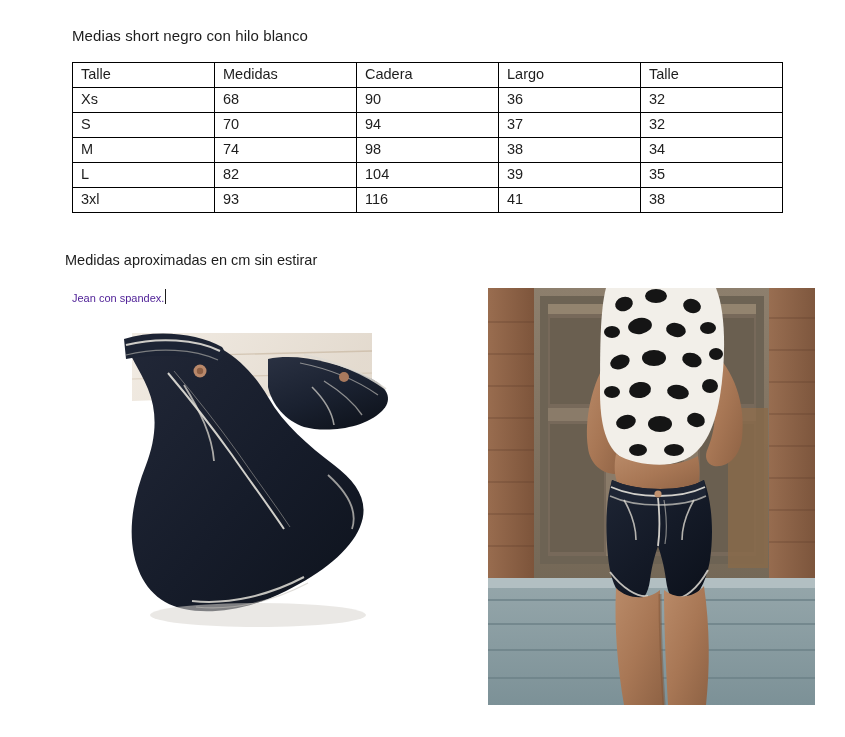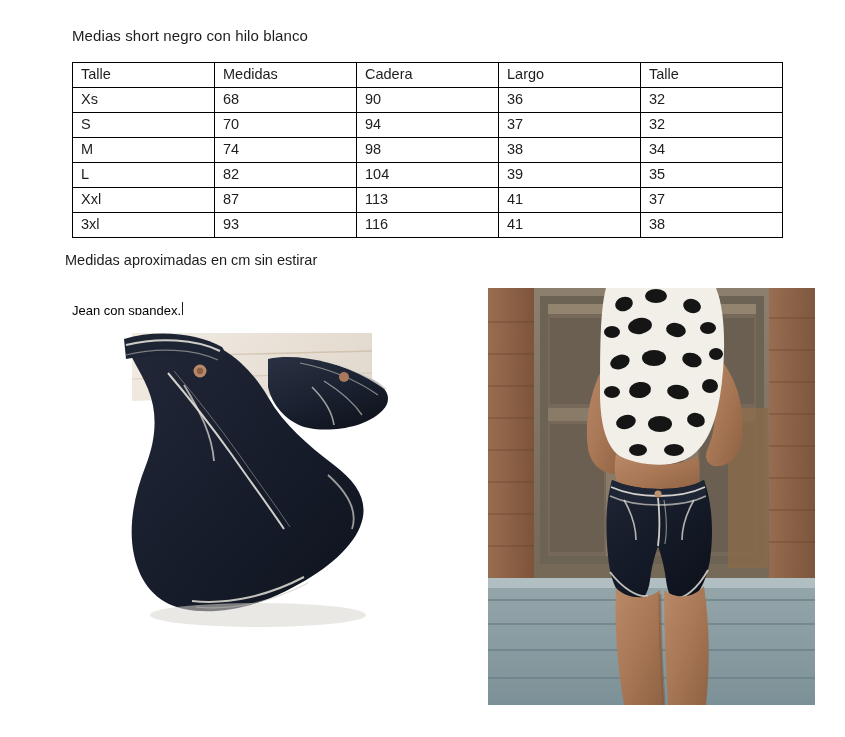--- a/index.html
+++ b/index.html
@@ -80,24 +80,23 @@
     left: 65px;
     top: 250px;
     font-size: 14.5px;
     line-height: 20px;
     color: #1d1d1d;
   }
   .note-jean {
     position: absolute;
     left: 72px;
     top: 288px;
-    font-size: 13px;
+    font-size: 11px;
     line-height: 20px;
-    color: #000000;
-    margin-top: 13px;
+    color: #4c1d95;
   }
   .caret {
     display: inline-block;
     width: 1px;
     height: 15px;
     background: #1d1d1d;
     vertical-align: -2px;
     margin-left: 1px;
   }
 
@@ -167,27 +166,20 @@
         <td>98</td>
         <td>38</td>
         <td>34</td>
       </tr>
       <tr>
         <td>L</td>
         <td>82</td>
         <td>104</td>
         <td>39</td>
         <td>35</td>
-      </tr>
-      <tr>
-        <td><span class="spell">Xxl</span></td>
-        <td>87</td>
-        <td>113</td>
-        <td>41</td>
-        <td>37</td>
       </tr>
       <tr>
         <td>3xl</td>
         <td>93</td>
         <td>116</td>
         <td>41</td>
         <td>38</td>
       </tr>
     </tbody>
   </table>

